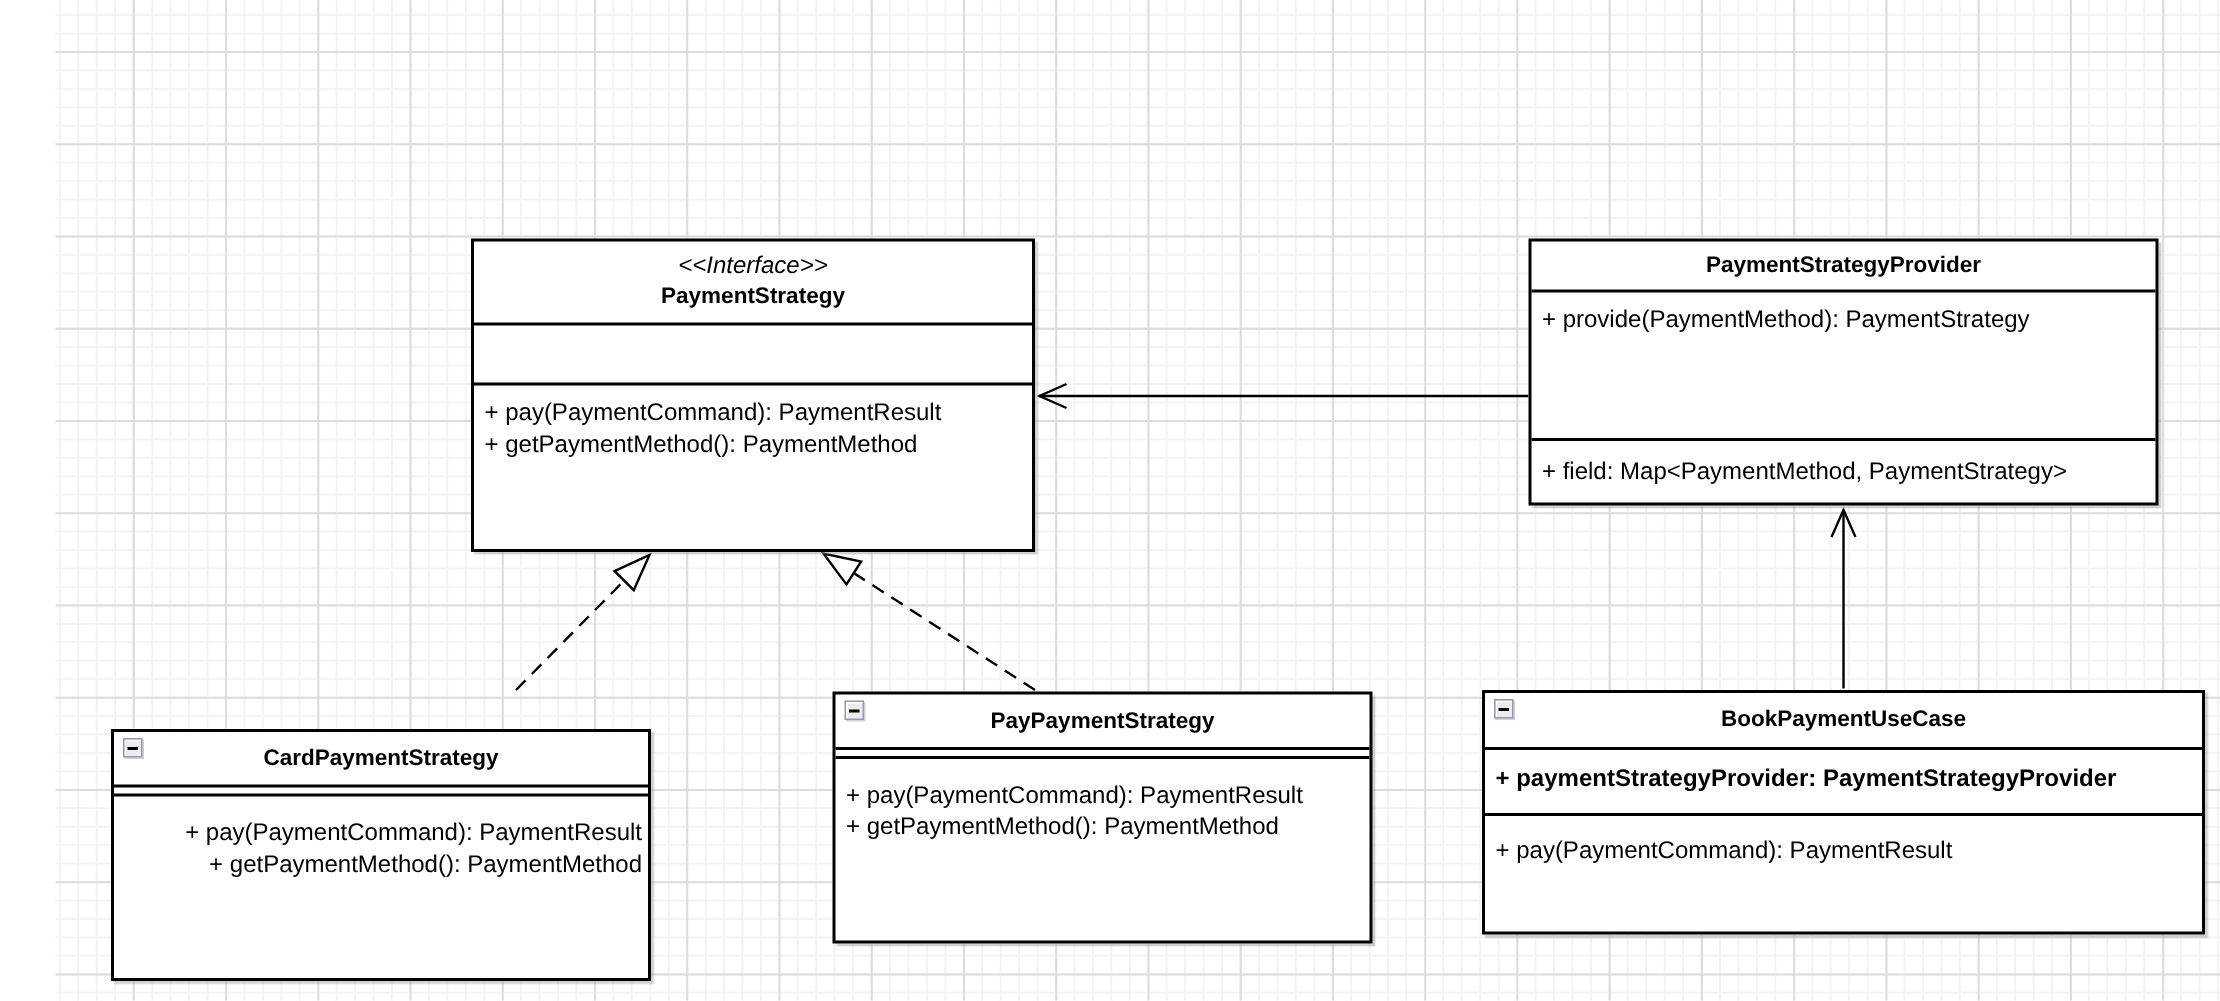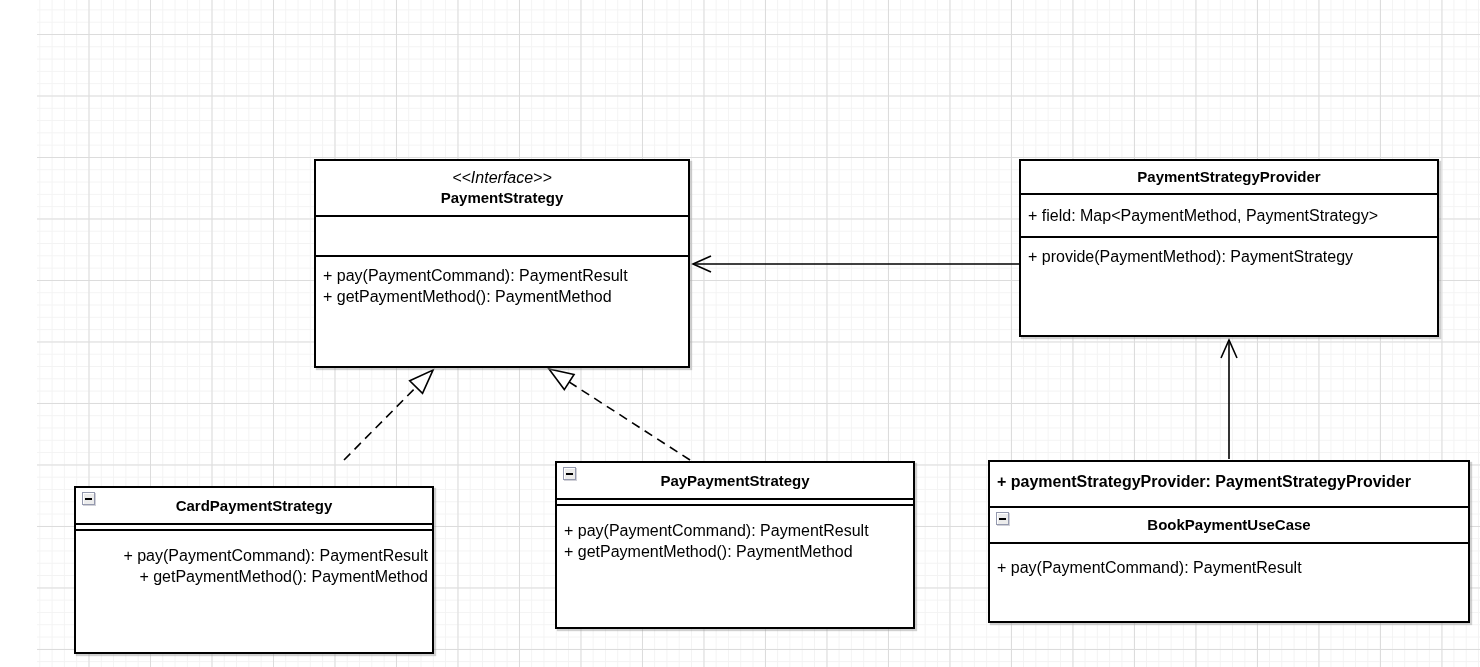--- a/index.html
+++ b/index.html
@@ -81,25 +81,25 @@
     <div class="comp members" style="height:111px;padding-top:8px;">
       <div class="member">+ pay(PaymentCommand): PaymentResult</div>
       <div class="member">+ getPaymentMethod(): PaymentMethod</div>
     </div>
   </div>
 
   <div class="uml-box" style="left:982px;top:159px;width:420px;height:178px;">
     <div class="comp title-comp" style="height:32px;">
       <div class="class-title">PaymentStrategyProvider</div>
     </div>
+    <div class="comp members" style="height:99px;padding-top:8px;">
+      <div class="member">+ provide(PaymentMethod): PaymentStrategy</div>
+    </div>
     <div class="comp members" style="height:43px;padding-top:10px;">
       <div class="member">+ field: Map&lt;PaymentMethod, PaymentStrategy&gt;</div>
-    </div>
-    <div class="comp members" style="height:99px;padding-top:8px;">
-      <div class="member">+ provide(PaymentMethod): PaymentStrategy</div>
     </div>
   </div>
 
   <div class="uml-box" style="left:37px;top:486px;width:360px;height:168px;text-align:right;">
     <div class="comp title-comp" style="height:35px;">
       <span class="collapse-btn"></span>
       <div class="class-title">CardPaymentStrategy</div>
     </div>
     <div class="comp" style="height:6px;"></div>
     <div class="comp members" style="height:123px;padding-top:14px;">
@@ -114,26 +114,26 @@
       <div class="class-title">PayPaymentStrategy</div>
     </div>
     <div class="comp" style="height:6px;"></div>
     <div class="comp members" style="height:123px;padding-top:14px;">
       <div class="member">+ pay(PaymentCommand): PaymentResult</div>
       <div class="member">+ getPaymentMethod(): PaymentMethod</div>
     </div>
   </div>
 
   <div class="uml-box" style="left:951px;top:460px;width:482px;height:163px;">
-    <div class="comp members" style="height:44px;padding-top:9px;">
-      <div class="member bold">+ paymentStrategyProvider: PaymentStrategyProvider</div>
-    </div>
     <div class="comp title-comp" style="height:36px;">
       <span class="collapse-btn"></span>
       <div class="class-title">BookPaymentUseCase</div>
+    </div>
+    <div class="comp members" style="height:44px;padding-top:9px;">
+      <div class="member bold">+ paymentStrategyProvider: PaymentStrategyProvider</div>
     </div>
     <div class="comp members" style="height:79px;padding-top:13px;">
       <div class="member">+ pay(PaymentCommand): PaymentResult</div>
     </div>
   </div>
 
   <div class="right-margin"></div>
 </div>
 
 </body></html>

